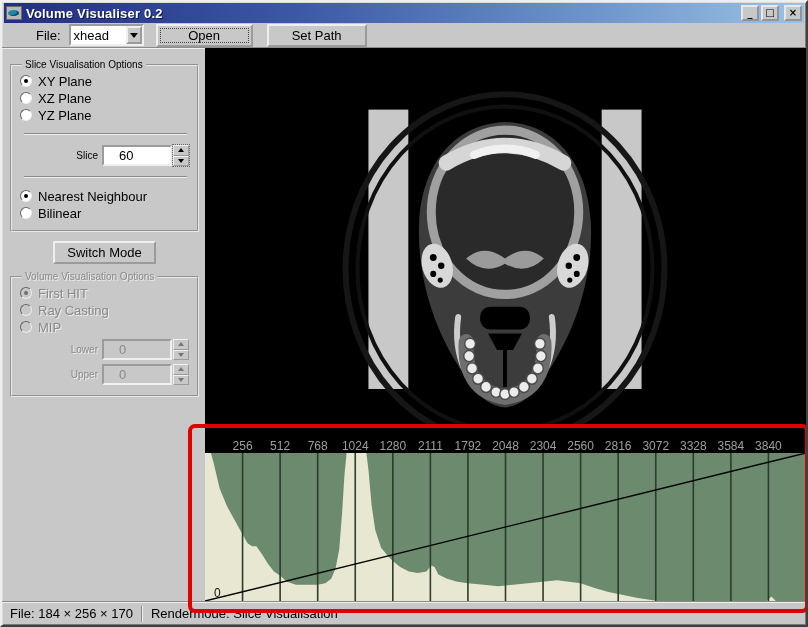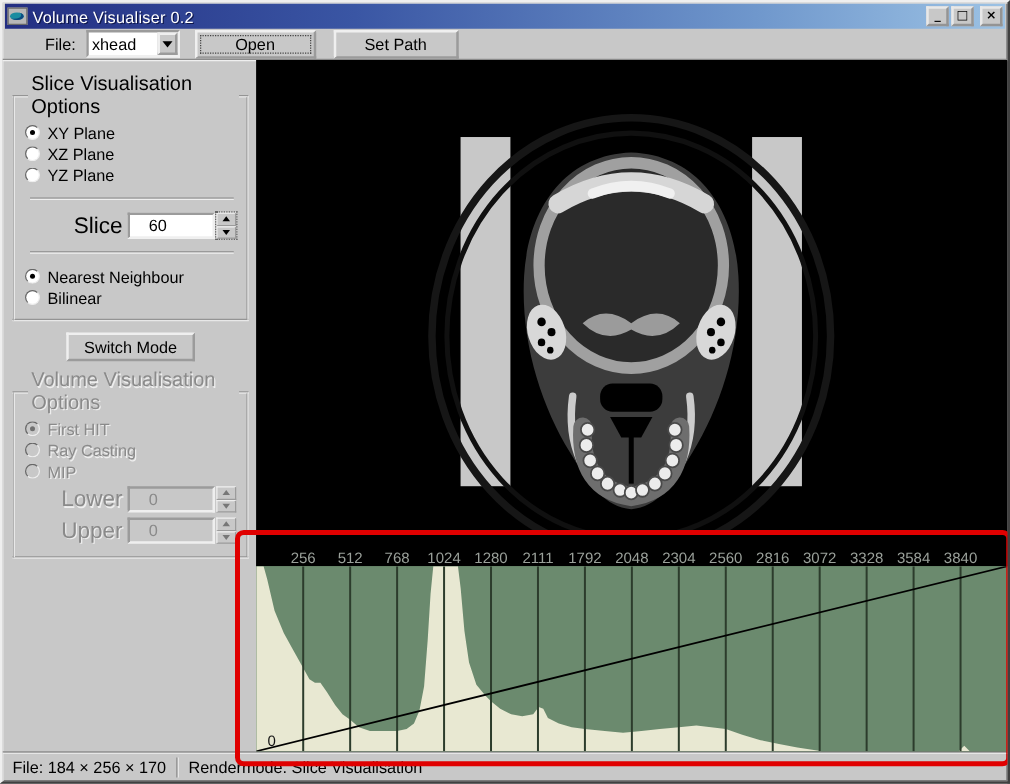--- a/index.html
+++ b/index.html
@@ -15,21 +15,21 @@
   
   .titlebar {
     height:20px; margin:1px 2px 0 2px;
     background:linear-gradient(90deg,#232e82 0%, #3a56a4 35%, #6f97cc 75%, #9cc2e4 100%);
     display:flex; align-items:center; padding:0 2px; flex:0 0 auto;
   }
   .app-icon { width:16px; height:14px; background:#b8b8b8; border:1px solid #6a6a6a;
     margin-right:4px; position:relative; flex:0 0 auto; }
   .app-icon::before { content:""; position:absolute; left:1px; top:3px; width:11px; height:6px;
     border-radius:50%; background:#1a8ca0; box-shadow:inset -2px -1px 0 #0c4a80; }
-  .title-text { color:#fff; font-weight:normal; font-size:13px; letter-spacing:.2px;
+  .title-text { color:#fff; font-weight:bold; font-size:13px; letter-spacing:.2px;
     text-shadow:1px 1px 0 #10184a; flex:1 1 auto; }
   .win-btn { width:18px; height:16px; background:#c8c8c8; border:2px outset #e8e8e8;
     font-size:10px; font-weight:bold; color:#000; display:flex; align-items:center;
     justify-content:center; margin-left:2px; line-height:1; font-family:"DejaVu Sans", sans-serif; }
   .win-btn.close { margin-left:5px; }
   .win-btn span { pointer-events:none; }
   
   .toolbar { height:25px; display:flex; align-items:center; padding-left:34px; flex:0 0 auto;
     border-bottom:1px solid #8a8a8a; box-shadow:0 1px 0 #efefef; }
   .lbl { font-size:13px; color:#000; }
@@ -41,34 +41,34 @@
   .arrow-down { width:0; height:0; border-left:4px solid transparent; border-right:4px solid transparent;
     border-top:5px solid #000; }
   .btn { background:#c8c8c8; border:2px outset #efefef; font-size:13px; color:#000000;
     height:23px; display:flex; align-items:center; justify-content:center; }
   .btn-open { width:97px; margin-left:12px; outline:1px dotted #444; outline-offset:-5px; }
   .btn-setpath { width:100px; margin-left:14px; }
   
   .main { flex:1 1 auto; display:flex; position:relative; min-height:0; }
   .left-panel { width:203px; flex:0 0 auto; padding:4px 6px 0 8px; }
   .groupbox { border:2px groove #e8e8e8; padding:2px 6px 8px 8px; position:relative; margin-top:7px; }
-  .groupbox legend { font-size:16px; padding:0 3px; margin-left:2px; color:#000; }
+  .groupbox legend { font-size:10px; padding:0 3px; margin-left:2px; color:#000; }
   .groupbox.disabled legend, .groupbox.disabled .radio-label, .groupbox.disabled .lbl
     { color:#8a8a8a; text-shadow:1px 1px 0 #eee; }
   .radio-row { display:flex; align-items:center; height:16px; margin:1px 0; }
   .radio { width:12px; height:12px; border-radius:50%; background:#fff;
     border:1px solid; border-color:#666 #eee #eee #666; margin-right:6px; position:relative; flex:0 0 auto; }
   .radio.checked::after { content:""; position:absolute; left:3px; top:3px; width:4px; height:4px;
     border-radius:50%; background:#000; }
   .groupbox.disabled .radio { background:#c8c8c8; }
   .groupbox.disabled .radio.checked::after { background:#707070; }
   .radio-label { font-size:13px; }
   .sep { border-top:1px solid #8a8a8a; border-bottom:1px solid #efefef; margin:10px 4px; }
   .spin-row { display:flex; align-items:center; justify-content:flex-end; margin:4px 2px 2px 0; }
-  .spin-row .lbl { margin-right:4px; font-size:18px; }
+  .spin-row .lbl { margin-right:4px; font-size:10px; }
   .spin-field { width:70px; height:21px; border:2px inset #efefef; background:#fff;
     font-size:13px; padding-left:15px; display:flex; align-items:center; }
   .groupbox.disabled .spin-field { background:#c8c8c8; color:#8a8a8a; }
   .spin-btns { width:16px; height:21px; display:flex; flex-direction:column; margin-left:1px;
     outline:1px dotted #666; outline-offset:0px; }
   .groupbox.disabled .spin-btns { outline:none; }
   .spin-btn { flex:1; background:#c8c8c8; border:1px outset #efefef;
     display:flex; align-items:center; justify-content:center; }
   .tri-up { width:0; height:0; border-left:3px solid transparent; border-right:3px solid transparent;
     border-bottom:4px solid #000; }

